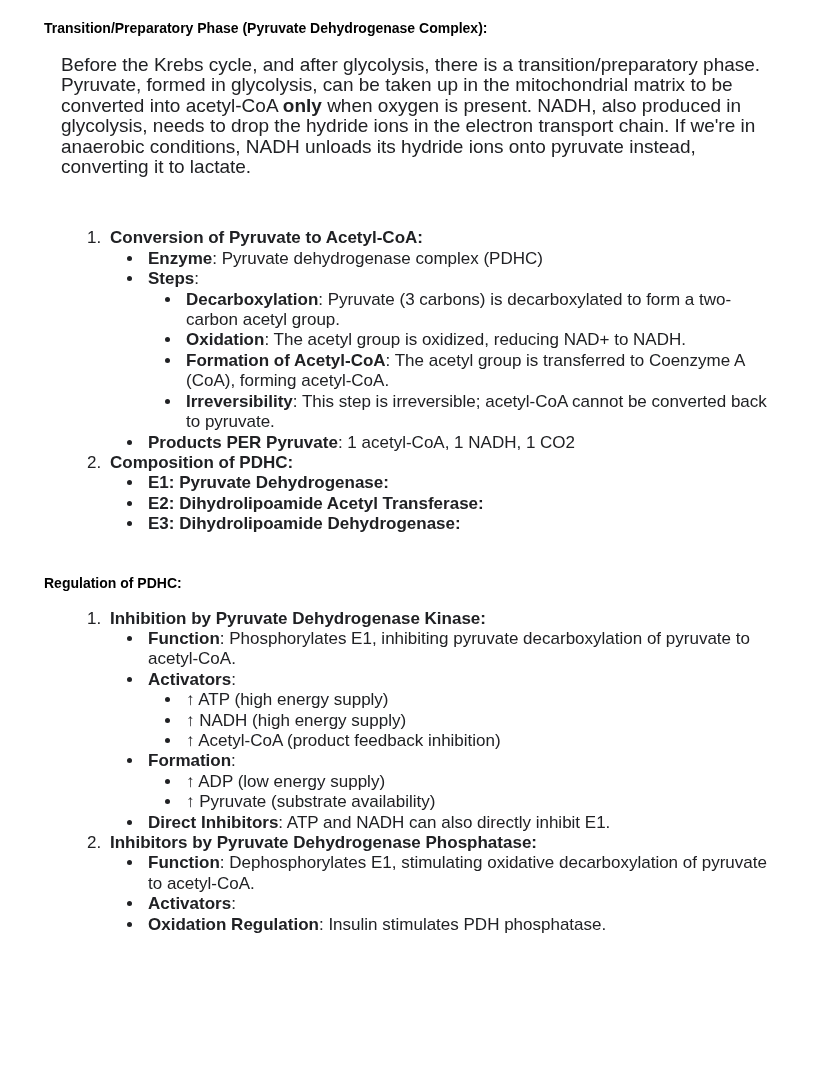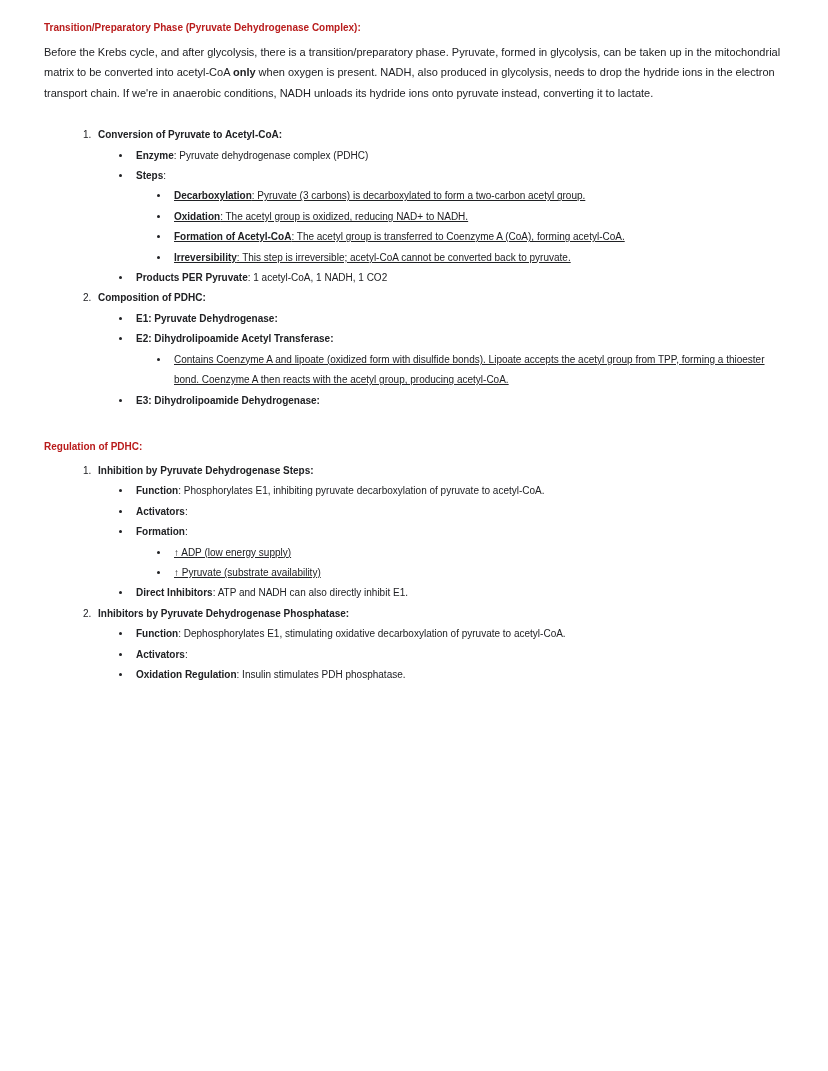--- a/index.html
+++ b/index.html
@@ -16,40 +16,40 @@
   }
   .page {
     width: 828px;
     height: 1071px;
     background: #ffffff;
     box-sizing: border-box;
     padding: 18px 38px 0 44px;
     overflow: hidden;
   }
   .section-heading {
-    font-size: 10px;
+    font-size: 14px;
     line-height: 20px;
     font-weight: bold;
-    color: #b91c1c;
+    color: #000000;
     margin: 0 0 4px 0;
   }
   .para {
-    font-size: 11px;
+    font-size: 19px;
     line-height: 20.4px;
     color: #202124;
-    margin: 0;
+    margin: 17px;
     text-align: left;
   }
   .para b { font-weight: bold; }
 
   ol.lvl1 {
-    margin: 4px;
+    margin: 16px;
     padding: 0 0 0 46px;
     list-style-type: decimal;
-    font-size: 10px;
+    font-size: 17px;
     line-height: 20.4px;
   }
   ol.lvl1 > li {
     margin: 0;
     padding: 0 0 0 4px;
     font-weight: bold;
   }
   ol.lvl1 > li::marker {
     font-weight: normal;
   }
@@ -62,21 +62,20 @@
   }
   ul.lvl2 > li {
     margin: 0;
     padding: 0 0 0 4px;
   }
   ul.lvl3 {
     margin: 0;
     padding: 0 0 0 34px;
     list-style-type: disc;
     font-weight: normal;
-    text-decoration: underline;
   }
   ul.lvl3 > li {
     margin: 0;
     padding: 0 0 0 4px;
   }
   li::marker { color: #202124; }
 
   .lbl { font-weight: bold; }
   .txt { font-weight: normal; }
   .plain { font-weight: normal; }
@@ -117,44 +116,46 @@
     </li>
 
     <li>
       <span class="lbl">Composition of PDHC</span><span class="lbl">:</span>
       <ul class="lvl2">
 
         <li><span class="lbl">E1: Pyruvate Dehydrogenase</span><span class="lbl">:</span>
         </li>
 
         <li><span class="lbl">E2: Dihydrolipoamide Acetyl Transferase</span><span class="lbl">:</span>
-          <ul class="lvl3">
-            <li class="plain">Contains Coenzyme A and lipoate (oxidized form with disulfide bonds). Lipoate accepts the acetyl group from TPP, forming a thioester bond. Coenzyme A then reacts with the acetyl group, producing acetyl-CoA.</li>
-          </ul>
         </li>
 
         <li><span class="lbl">E3: Dihydrolipoamide Dehydrogenase</span><span class="lbl">:</span>
         </li>
       </ul>
     </li>
   </ol>
 
   <div class="spacer-heading"></div>
 
   <h2 class="section-heading">Regulation of PDHC:</h2>
 
   <ol class="lvl1">
 
     <li>
-      <span class="lbl">Inhibition by Pyruvate Dehydrogenase Steps</span><span class="lbl">:</span>
+      <span class="lbl">Inhibition by Pyruvate Dehydrogenase Kinase</span><span class="lbl">:</span>
       <ul class="lvl2">
 
         <li><span class="lbl">Function</span><span class="txt">: Phosphorylates E1, inhibiting pyruvate decarboxylation of pyruvate to acetyl-CoA.</span></li>
 
         <li><span class="lbl">Activators</span><span class="txt">:</span>
+          <ul class="lvl3">
+            <li class="plain">↑ ATP (high energy supply)</li>
+            <li class="plain">↑ NADH (high energy supply)</li>
+            <li class="plain">↑ Acetyl-CoA (product feedback inhibition)</li>
+          </ul>
         </li>
 
         <li><span class="lbl">Formation</span><span class="txt">:</span>
           <ul class="lvl3">
             <li class="plain">↑ ADP (low energy supply)</li>
             <li class="plain">↑ Pyruvate (substrate availability)</li>
           </ul>
         </li>
 
         <li><span class="lbl">Direct Inhibitors</span><span class="txt">: ATP and NADH can also directly inhibit E1.</span></li>

